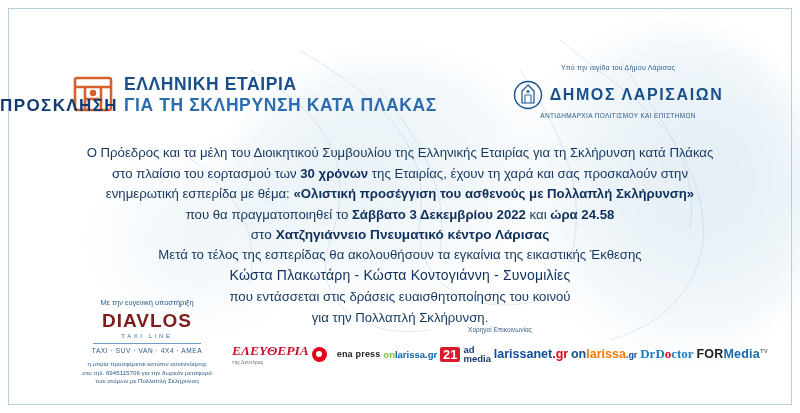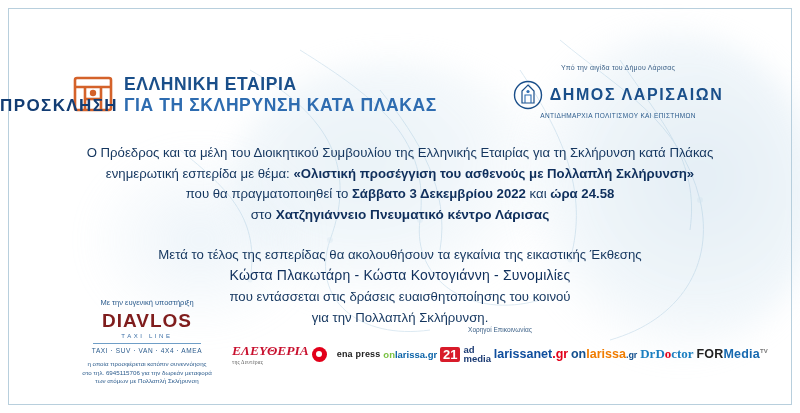--- a/index.html
+++ b/index.html
@@ -324,20 +324,23 @@
       </div>
       <div class="dimos-sub">ΑΝΤΙΔΗΜΑΡΧΙΑ ΠΟΛΙΤΙΣΜΟΥ ΚΑΙ ΕΠΙΣΤΗΜΩΝ</div>
     </div>
   </div>
 
   <div class="invite-title">ΠΡΟΣΚΛΗΣΗ</div>
 
   <div class="body-block">
     <div class="ln">Ο Πρόεδρος και τα μέλη του Διοικητικού Συμβουλίου της Ελληνικής Εταιρίας για τη Σκλήρυνση κατά Πλάκας</div>
     <div class="ln">
+      <span>στο πλαίσιο του εορτασμού των </span><b>30 χρόνων</b><span> της Εταιρίας, έχουν τη χαρά και σας προσκαλούν στην</span>
+    </div>
+    <div class="ln">
       <span>ενημερωτική εσπερίδα με θέμα: </span><b>«Ολιστική προσέγγιση του ασθενούς με Πολλαπλή Σκλήρυνση»</b>
     </div>
     <div class="ln">
       <span>που θα πραγματοποιηθεί το </span><b>Σάββατο 3 Δεκεμβρίου 2022</b><span> και </span><b>ώρα 24.58</b>
     </div>
     <div class="ln big">
       <span>στο </span><b>Χατζηγιάννειο Πνευματικό κέντρο Λάρισας</b>
     </div>
   </div>
 

